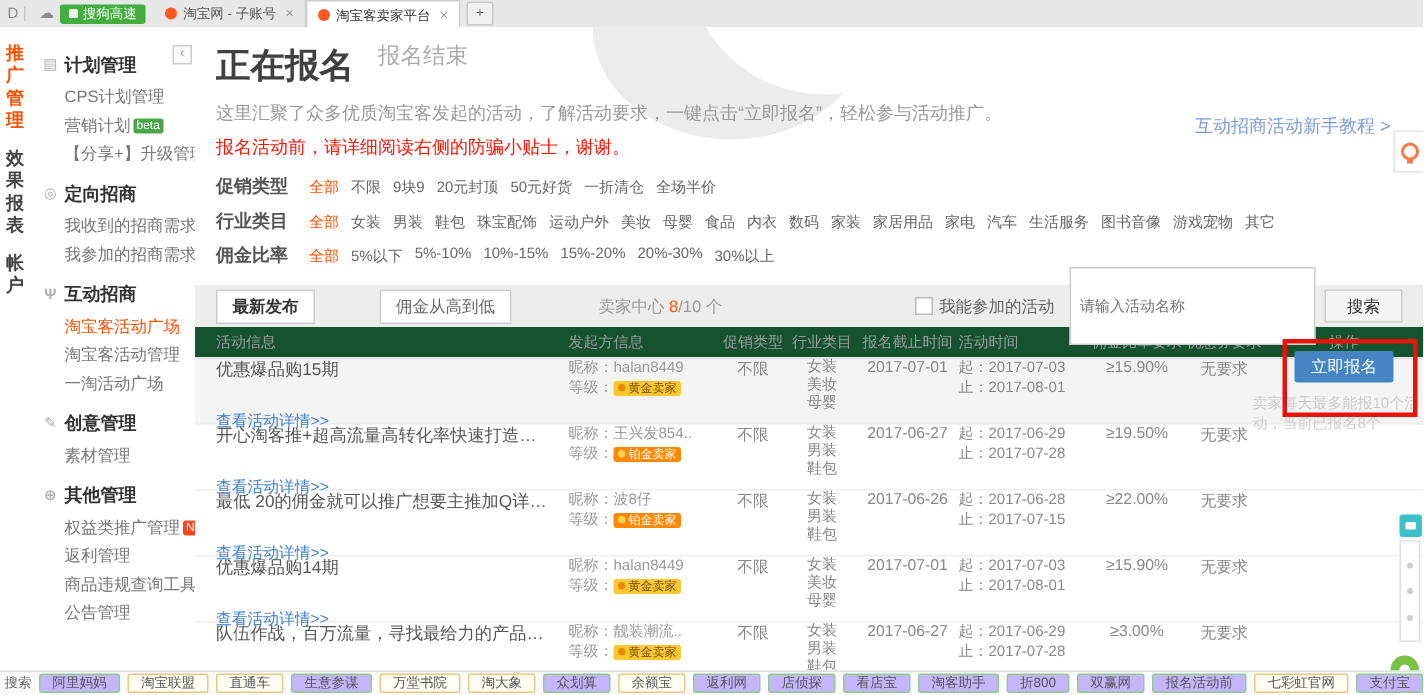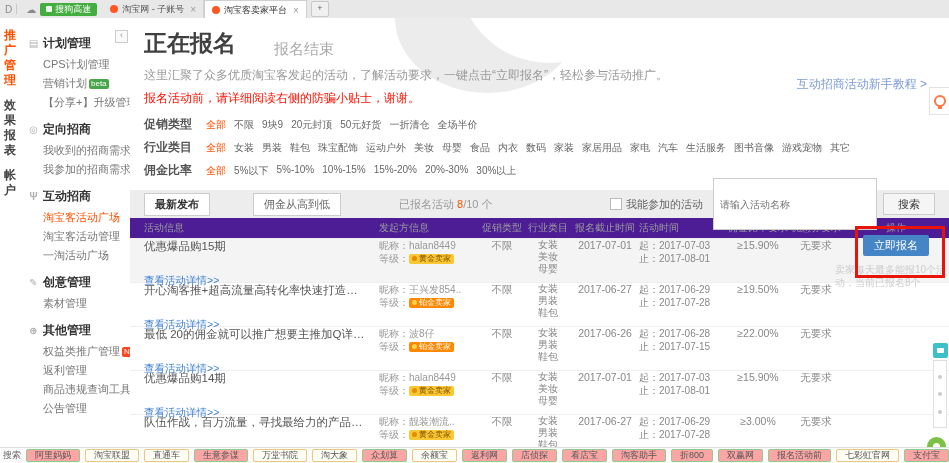--- a/index.html
+++ b/index.html
@@ -44,21 +44,21 @@
               line-height:10px;vertical-align:1px;}
   .mini-badge.green{background:#49a549;color:#fff;}
   .mini-badge.red{background:#ff4422;color:#fff;}
   
   .content{position:absolute;left:130px;top:18px;right:0;bottom:15px;background:#fff;overflow:hidden;}
   .blob1{position:absolute;left:265px;top:-75px;width:185px;height:150px;border-radius:50%;
          background:#ececec;z-index:0;}
   .blob2{position:absolute;left:330px;top:-125px;width:180px;height:170px;border-radius:50%;
          background:#fff;z-index:0;}
   .page-head{position:relative;z-index:1;padding:10px 14px 0;}
-  .h-row{display:flex;align-items:flex-end;gap:22px;}
+  .h-row{display:flex;align-items:flex-start;}
   .h1{font-size:23px;font-weight:bold;color:#404040;}
   .h1-sub{font-size:15px;color:#aaa;margin-left:16px;}
   .desc{font-size:12px;color:#999;margin-top:8px;}
   .warn{font-size:12px;color:#f10;margin-top:6px;}
   .tutorial{position:absolute;right:22px;top:58px;font-size:12px;color:#7d9ad8;z-index:2;cursor:pointer;}
   
   .filters{position:relative;z-index:1;padding:6px 14px 0;}
   .f-row{display:flex;align-items:center;height:23px;}
   .f-label{font-size:12px;font-weight:bold;color:#555;width:62px;flex:none;}
   .f-opt{font-size:10px;color:#666;margin-right:8px;white-space:nowrap;cursor:pointer;}
@@ -71,21 +71,21 @@
   .sortbtn+.sortbtn{margin-left:-1px;}
   .signed{font-size:11px;color:#999;margin-left:14px;}
   .signed b{color:#ff5000;font-weight:normal;}
   .tb-right{margin-left:auto;display:flex;align-items:center;}
   .cb{width:10px;height:10px;border:1px solid #bbb;background:#fff;margin-right:4px;flex:none;}
   .cb-label{font-size:11px;color:#666;margin-right:10px;}
   .search-input{width:150px;height:18px;border:1px solid #ccc;font-size:10px;padding:16px 6px;color:#333;}
   .search-btn{height:22px;background:#f5f5f5;border:1px solid #ccc;font-size:11px;color:#333;
               padding:0 14px;margin-left:6px;cursor:pointer;}
   
-  .thead{display:flex;align-items:center;height:20px;background:#4c1d95;border-bottom:1px solid #ededed;
+  .thead{display:flex;align-items:center;height:20px;background:#14532d;border-bottom:1px solid #ededed;
          padding:0 0 0 14px;font-size:10px;color:#9b9b9b;}
   .rows{position:relative;}
   .trow{display:flex;height:43px;border-bottom:1px solid #efefef;padding-left:14px;
         position:relative;font-size:11px;color:#777;}
   .trow.hl{background:#f4f4f4;}
   .c0{flex:1;min-width:0;}
   .c1{width:100px;flex:none;}
   .c2{width:46px;flex:none;text-align:center;}
   .c3{width:46px;flex:none;text-align:center;}
   .c4{width:68px;flex:none;text-align:center;}
@@ -127,21 +127,21 @@
   .vstrip i{width:4px;height:4px;border-radius:50%;background:#ccc;display:block;}
   .green-orb{position:absolute;right:3px;top:437px;width:19px;height:19px;border-radius:50%;
              background:#7bc144;z-index:6;display:flex;align-items:center;justify-content:center;}
   .green-orb i{width:7px;height:7px;border-radius:50%;background:#fff;display:block;}
   
   .bottombar{position:absolute;left:0;right:0;bottom:0;height:15px;background:#fbfbfb;
              border-top:1px solid #e0e0e0;display:flex;align-items:center;z-index:7;overflow:hidden;}
   .bb-label{font-size:9px;color:#666;margin:0 5px 0 3px;flex:none;}
   .bb-link{font-size:9px;color:#555;border-radius:2px;height:11px;line-height:11px;
            padding:0 8px;margin-right:5px;white-space:nowrap;cursor:pointer;flex:none;}
-  .bb-link.green{border:1px solid #8fca8f;background:#fca5a5;}
+  .bb-link.green{border:1px solid #8fca8f;background:#c4b5fd;}
   .bb-link.yellow{border:1px solid #e9c97e;background:#fffdf4;}
 </style>
 </head>
 <body>
 
 <div class="screen">
 
   <div class="tabbar">
     <span class="tb-ico">D</span>
     <span class="tb-sep"></span>
@@ -292,21 +292,21 @@
             <span class="f-opt">15%-20%</span>
             <span class="f-opt">20%-30%</span>
             <span class="f-opt">30%以上</span>
           </span>
   </div>
       </div>
 
     <div class="toolbar">
       <button class="sortbtn first">最新发布</button>
       <button class="sortbtn">佣金从高到低</button>
-      <span class="signed"><span>已报名活动 </span><b>8</b><span>/10 个</span></span>
+      <span class="signed"><span>卖家中心 </span><b>8</b><span>/10 个</span></span>
       <div class="tb-right">
         <span class="cb"></span>
         <span class="cb-label">我能参加的活动</span>
         <input class="search-input" placeholder="请输入活动名称" style="">
         <button class="search-btn">搜索</button>
       </div>
     </div>
 
     <div class="thead" id="thead">
         <span class="c0">活动信息</span>

